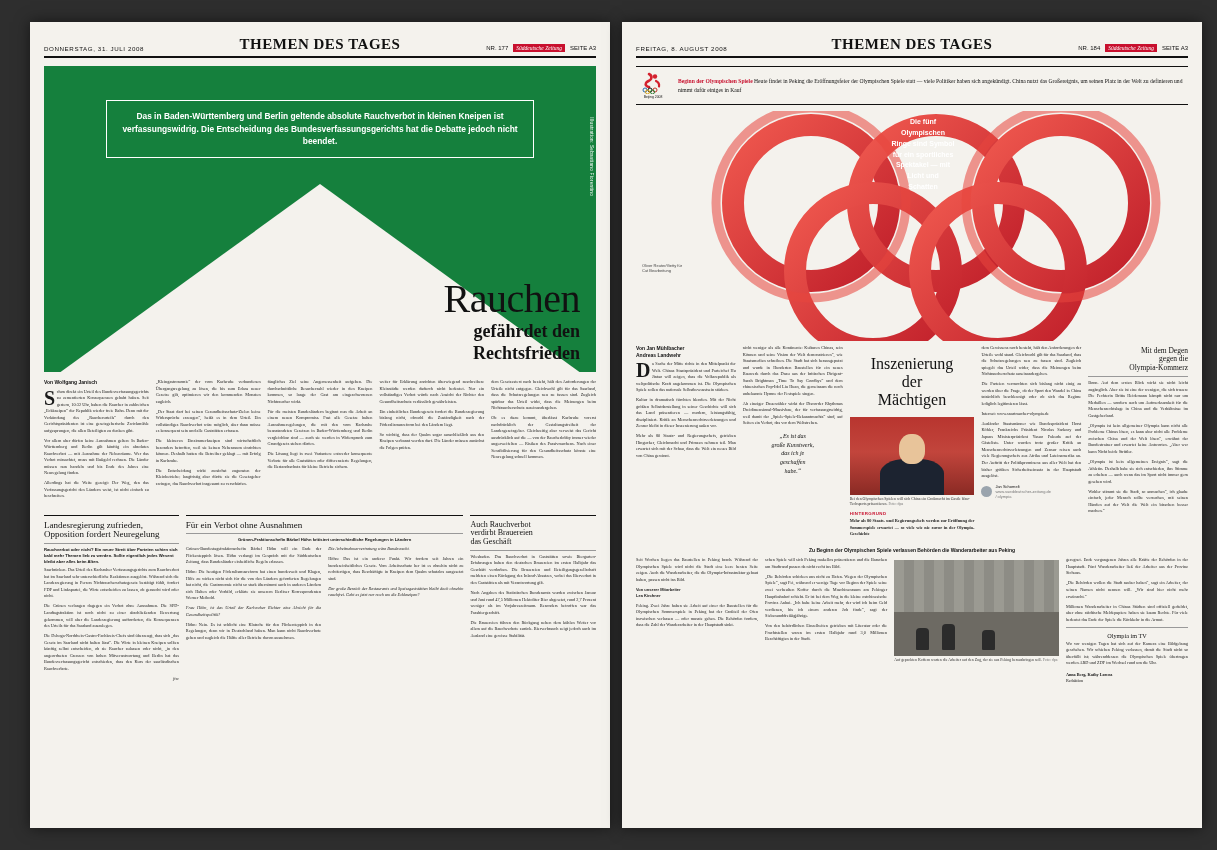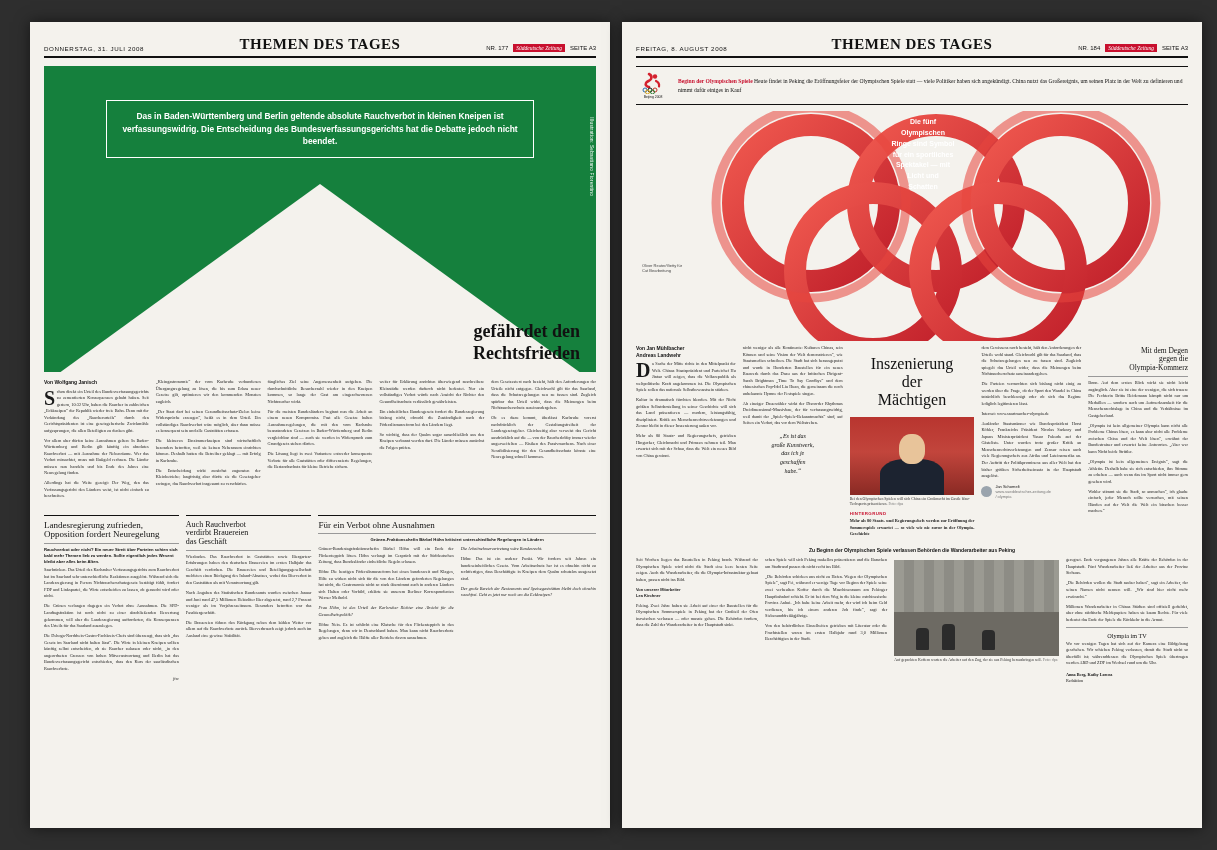--- a/index.html
+++ b/index.html
@@ -254,20 +254,21 @@
         <span class="sz">Süddeutsche Zeitung</span>
         <span>SEITE A3</span>
       </span>
     </div>
 
     <div class="hero-left">
       <div class="chevron"></div>
       <div class="kicker-box">Das in Baden-Württemberg und Berlin geltende absolute Rauchverbot in kleinen Kneipen ist verfassungswidrig. Die Entscheidung des Bundesverfassungsgerichts hat die Debatte jedoch nicht beendet.</div>
       <div class="credit">Illustration: Sebastiano Fiorentino</div>
       <div class="headline">
+        <div class="h1">Rauchen</div>
         <div class="h2">gefährdet den</div>
         <div class="h2">Rechtsfrieden</div>
       </div>
     </div>
 
     <div class="cols">
       <div class="col">
         <div class="byline">Von Wolfgang Janisch</div>
         <p class="ptext drop">Schon direkt ein Urteil des Bundesverfassungsgerichts zu zementierten Konsequenzen gehabt haben. Seit gestern, 10:32 Uhr, haben die Raucher in zahlreichen „Eckkneipen“ der Republik wieder freie Bahn. Denn mit der Verkündung des „Raucherurteils“ durch den Gerichtspräsidenten ist eine gesetzgeberische Zwickmühle aufgesprungen, die allen Beteiligten zu denken gibt.</p>
         <p class="ptext">Vor allem aber dürfen keine Ausnahmen gelten: In Baden-Württemberg und Berlin gilt künftig ein absolutes Rauchverbot — mit Ausnahme der Nebenräume. Wer das Verbot missachtet, muss mit Bußgeld rechnen. Die Länder müssen nun handeln und bis Ende des Jahres eine Neuregelung finden.</p>
@@ -300,32 +301,20 @@
       <div class="col" style="flex:1.02">
         <div class="rule-top">
           <div class="sub-head" style="white-space:pre-line">Landesregierung zufrieden,
 Opposition fordert Neuregelung</div>
           <div class="thin-rule"></div>
           <div class="sub-kicker">Rauchverbot oder nicht? Ein neuer Streit über Parteien schien sich bald mehr Themen lieb zu werden. Sollte eigentlich jedes Wesent bleibt aber alles beim Alten.</div>
           <p class="ptext">Saarbrücken. Das Urteil des Karlsruher Verfassungsgerichts zum Rauchverbot hat im Saarland sehr unterschiedliche Reaktionen ausgelöst. Während sich die Landesregierung in Person Nichtraucherschutzgesetz bestätigt fühlt, fordert FDP und Linkspartei, die Wirte entscheiden zu lassen, ob geraucht wird oder nicht.</p>
           <p class="ptext">Die Grünen verlangen dagegen ein Verbot ohne Ausnahmen. Die SPD-Landtagsfraktion ist noch nicht zu einer abschließenden Bewertung gekommen, will aber die Landesregierung aufforderten, die Konsequenzen des Urteils für das Saarland auszulegen.</p>
           <p class="ptext">Die Dehoga-Nordrhein-Gastro-Fachkreis-Chefs sind überzeugt, dass sich „das Gesetz im Saarland nicht halten lässt“. Die Wirte in kleinen Kneipen sollten künftig selbst entscheiden, ob sie Raucher zulassen oder nicht, „in den angeordneten Grenzen von hohen Mitverantwortung und Berlin hat das Bundesverfassungsgericht entschieden, dass den Kurs der saarländischen Rauchverbote.</p>
           <p class="ptext" style="text-align:right">jfw</p>
-        </div>
-      </div>
-
-      <div class="col" style="flex:.95">
-        <div class="rule-top">
-          <div class="sub-head" style="white-space:pre-line;font-size:8px">Auch Rauchverbot
-verdirbt Brauereien
-das Geschäft</div>
-          <div class="thin-rule"></div>
-          <p class="ptext">Wiesbaden. Das Rauchverbot in Gaststätten sowie Biergarten-Erfahrungen haben den deutschen Brauereien im ersten Halbjahr das Geschäft verdorben. Die Brauereien und Beteiligungsgesellschaft meldeten einen Rückgang des Inland-Absatzes, wobei das Bierverbot in den Gaststätten als mit Verantwortung gilt.</p>
-          <p class="ptext">Nach Angaben des Statistischen Bundesamts wurden zwischen Januar und Juni rund 47,5 Millionen Hektoliter Bier abgesetzt, rund 2,7 Prozent weniger als im Vorjahreszeitraum. Besonders betroffen war das Fassbiergeschäft.</p>
-          <p class="ptext">Die Brauereien führen den Rückgang neben dem kühlen Wetter vor allem auf die Rauchverbote zurück. Bierverbrauch zeigt jedoch auch im Ausland eine gewisse Stabilität.</p>
         </div>
       </div>
 
       <div class="col" style="flex:2.1">
         <div class="rule-top">
           <div class="sub-head">Für ein Verbot ohne Ausnahmen</div>
           <div class="thin-rule"></div>
           <div class="sub-kicker" style="text-align:center">Grünen-Fraktionschefin Bärbel Höhn kritisiert unterschiedliche Regelungen in Ländern</div>
           <div style="display:flex;gap:7px">
             <div style="flex:1">
@@ -333,20 +322,32 @@
               <p class="ptext">Höhn: Die heutigen Föderalismusreform hat einen bundesweit und Klagen, Hilfe zu wirken nicht sich für die von den Ländern geforderten Regelungen hat nicht, die Gastronomie nicht so stark übernimmt auch in anderen Ländern sich Halten oder Vorbild, erklärte sie unserem Berliner Korrespondenten Werner Meibold.</p>
               <p class="ptext" style="font-style:italic">Frau Höhn, ist das Urteil der Karlsruher Richter eine Absicht für die Gesundheitspolitik?</p>
               <p class="ptext">Höhn: Nein. Es ist schlicht eine Klatsche für den Flickenteppich in den Regelungen, denn wir in Deutschland haben. Man kann nicht Rauchverbote geben und zugleich die Hälfte aller Betriebe davon ausnehmen.</p>
             </div>
             <div style="flex:1">
               <p class="ptext" style="font-style:italic">Die Arbeitnehmervertretung wäre Bundesrecht.</p>
               <p class="ptext">Höhn: Das ist ein anderer Punkt. Wir fordern seit Jahren ein bundeseinheitliches Gesetz. Vom Arbeitsschutz her ist es ohnehin nicht zu rechtfertigen, dass Beschäftigte in Kneipen dem Qualm schutzlos ausgesetzt sind.</p>
               <p class="ptext" style="font-style:italic">Der große Bereich der Restaurants und Speisegaststätten bleibt doch ohnehin rauchfrei. Geht es jetzt nur noch um die Eckkneipen?</p>
             </div>
           </div>
+        </div>
+      </div>
+
+      <div class="col" style="flex:.95">
+        <div class="rule-top">
+          <div class="sub-head" style="white-space:pre-line;font-size:8px">Auch Rauchverbot
+verdirbt Brauereien
+das Geschäft</div>
+          <div class="thin-rule"></div>
+          <p class="ptext">Wiesbaden. Das Rauchverbot in Gaststätten sowie Biergarten-Erfahrungen haben den deutschen Brauereien im ersten Halbjahr das Geschäft verdorben. Die Brauereien und Beteiligungsgesellschaft meldeten einen Rückgang des Inland-Absatzes, wobei das Bierverbot in den Gaststätten als mit Verantwortung gilt.</p>
+          <p class="ptext">Nach Angaben des Statistischen Bundesamts wurden zwischen Januar und Juni rund 47,5 Millionen Hektoliter Bier abgesetzt, rund 2,7 Prozent weniger als im Vorjahreszeitraum. Besonders betroffen war das Fassbiergeschäft.</p>
+          <p class="ptext">Die Brauereien führen den Rückgang neben dem kühlen Wetter vor allem auf die Rauchverbote zurück. Bierverbrauch zeigt jedoch auch im Ausland eine gewisse Stabilität.</p>
         </div>
       </div>
     </div>
   </div>
 
   <div class="page page-right">
 
     <div class="masthead">
       <span class="date">FREITAG, 8. AUGUST 2008</span>
       <span class="title">THEMEN DES TAGES</span>

